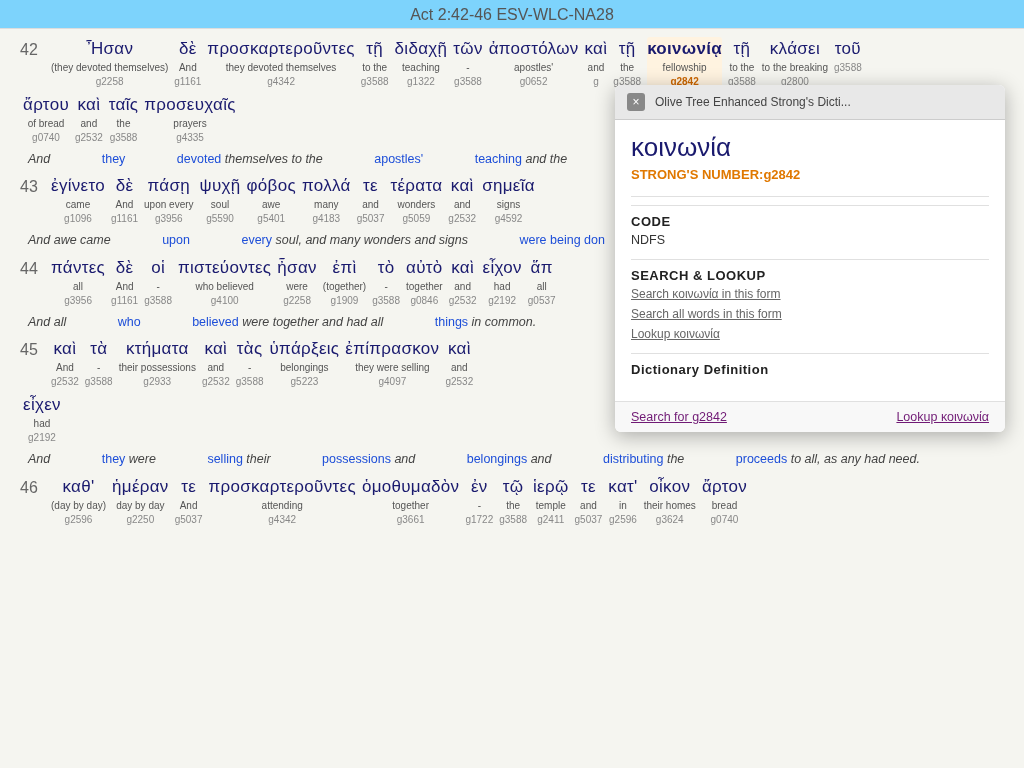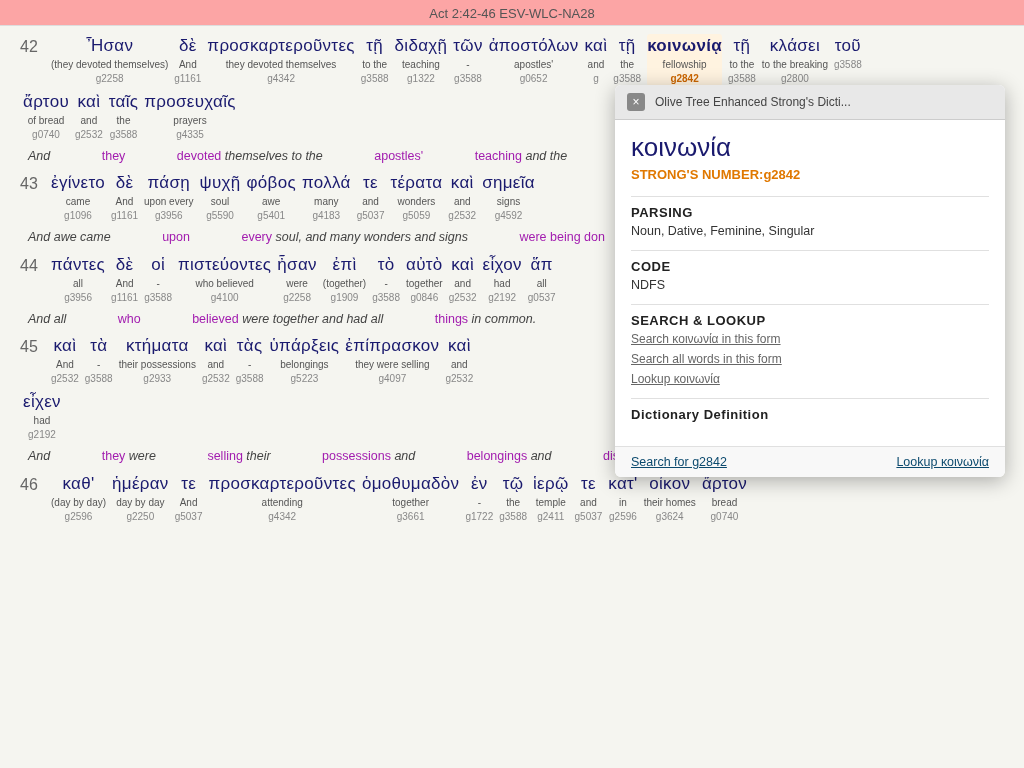--- a/index.html
+++ b/index.html
@@ -11,24 +11,24 @@
       overflow: hidden;
       width: 1024px;
       height: 768px;
       position: relative;
     }
 
     
     .header {
       text-align: center;
       padding: 6px 0 4px;
-      font-size: 13px;
+      font-size: 16px;
       color: #555;
       border-bottom: 1px solid #ddd;
-      background: #fca5a5;
+      background: #7dd3fc;
     }
 
     
     .text-area {
       padding: 8px 20px;
       background: #f5f5f0;
       line-height: 1.4;
     }
 
     
@@ -84,21 +84,21 @@
       font-size: 12.5px;
       color: #444;
       margin: 3px 0 6px 0;
       padding-left: 8px;
       line-height: 1.5;
     }
 
     .translation-row em {
       font-style: normal;
       font-weight: normal;
-      color: #a21caf;
+      color: #1d4ed8;
       padding-left: 48px;
     }
 
     
     .popup-overlay {
       position: absolute;
       top: 85px;
       left: 615px;
       width: 390px;
       background: white;
@@ -200,21 +200,21 @@
     .popup-footer {
       display: flex;
       justify-content: space-between;
       padding: 8px 16px;
       border-top: 1px solid #e0e0e0;
       background: #f8f8f8;
     }
 
     .popup-footer-link {
       font-size: 12.5px;
-      color: #0c4a6e;
+      color: #701a75;
       text-decoration: underline;
       cursor: pointer;
     }
 
     
     .strongs-highlight {
       color: #cc6600;
       font-weight: bold;
     }
   </style>
@@ -576,24 +576,20 @@
     <span class="popup-title">Olive Tree Enhanced Strong's Dicti...</span>
   </div>
   <div class="popup-body">
     <div class="popup-greek-title">κοινωνία</div>
     <div class="popup-strongs">
       <span class="popup-strongs-label">STRONG'S NUMBER:</span><span class="popup-strongs-num">g2842</span>
     </div>
 
     <hr class="popup-divider">
 
-    <div class="popup-section">
-      <div class="popup-section-title">PARSING</div>
-      <div class="popup-section-content">Noun, Dative, Feminine, Singular</div>
-    </div>
 
     <hr class="popup-divider">
 
     <div class="popup-section">
       <div class="popup-section-title">CODE</div>
       <div class="popup-section-content">NDFS</div>
     </div>
 
     <hr class="popup-divider">
 

